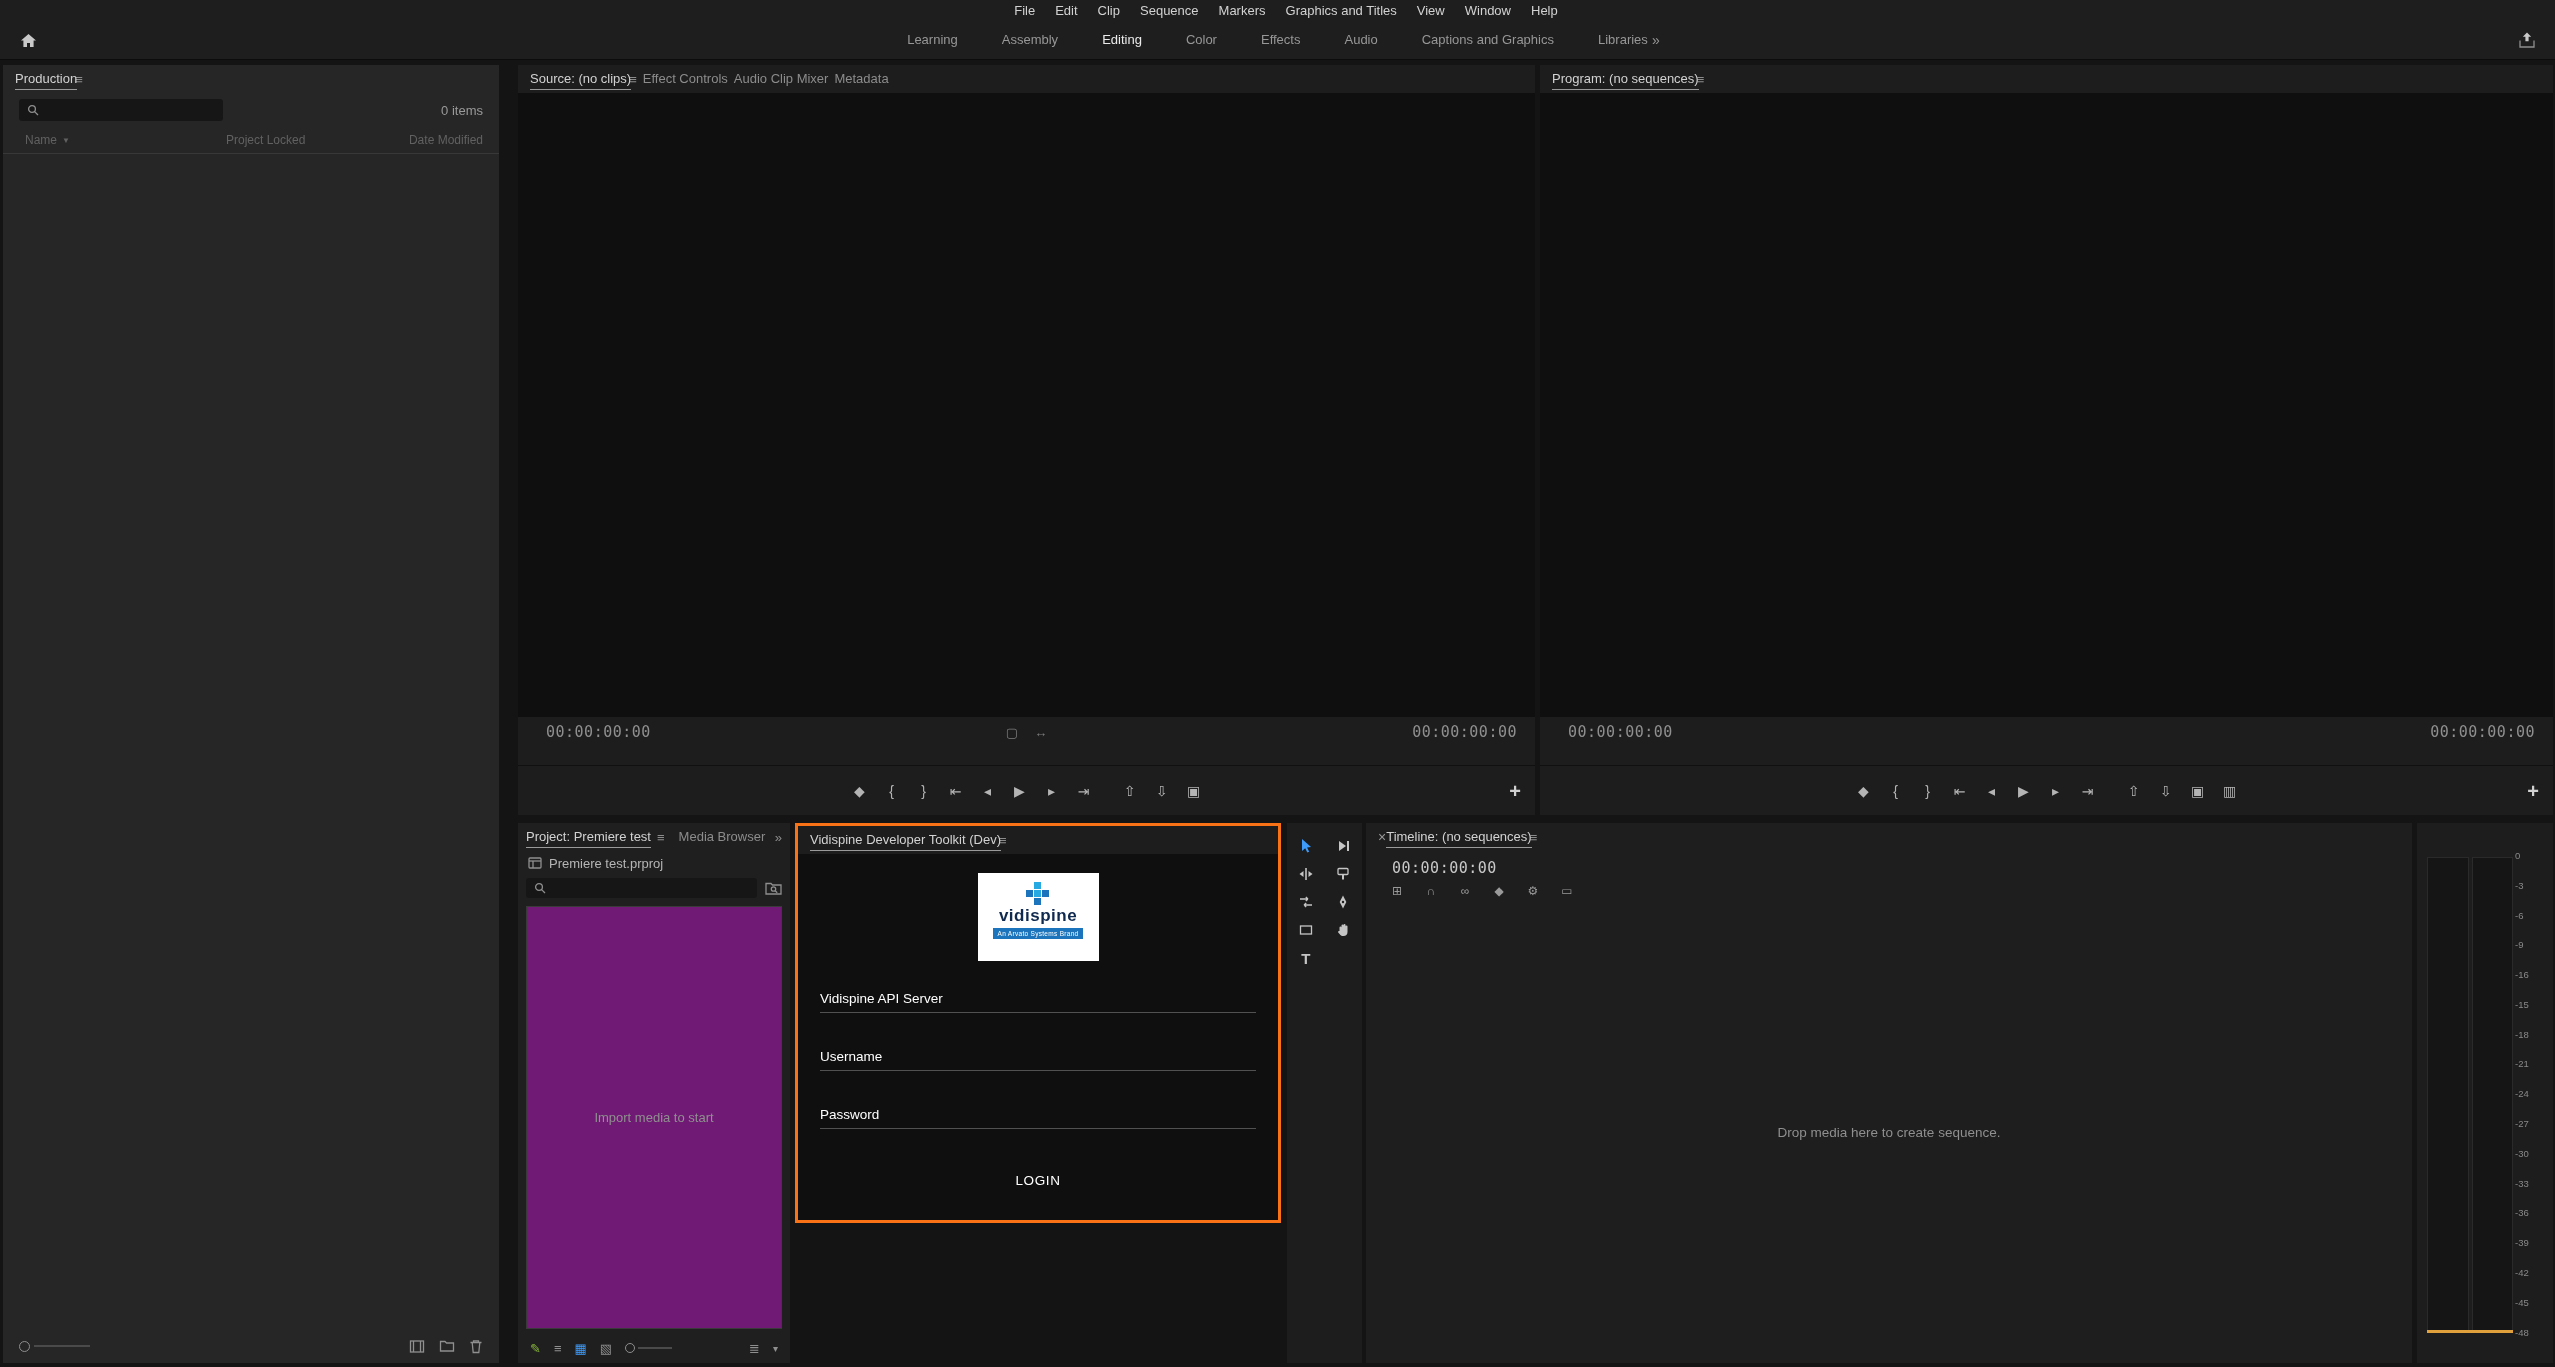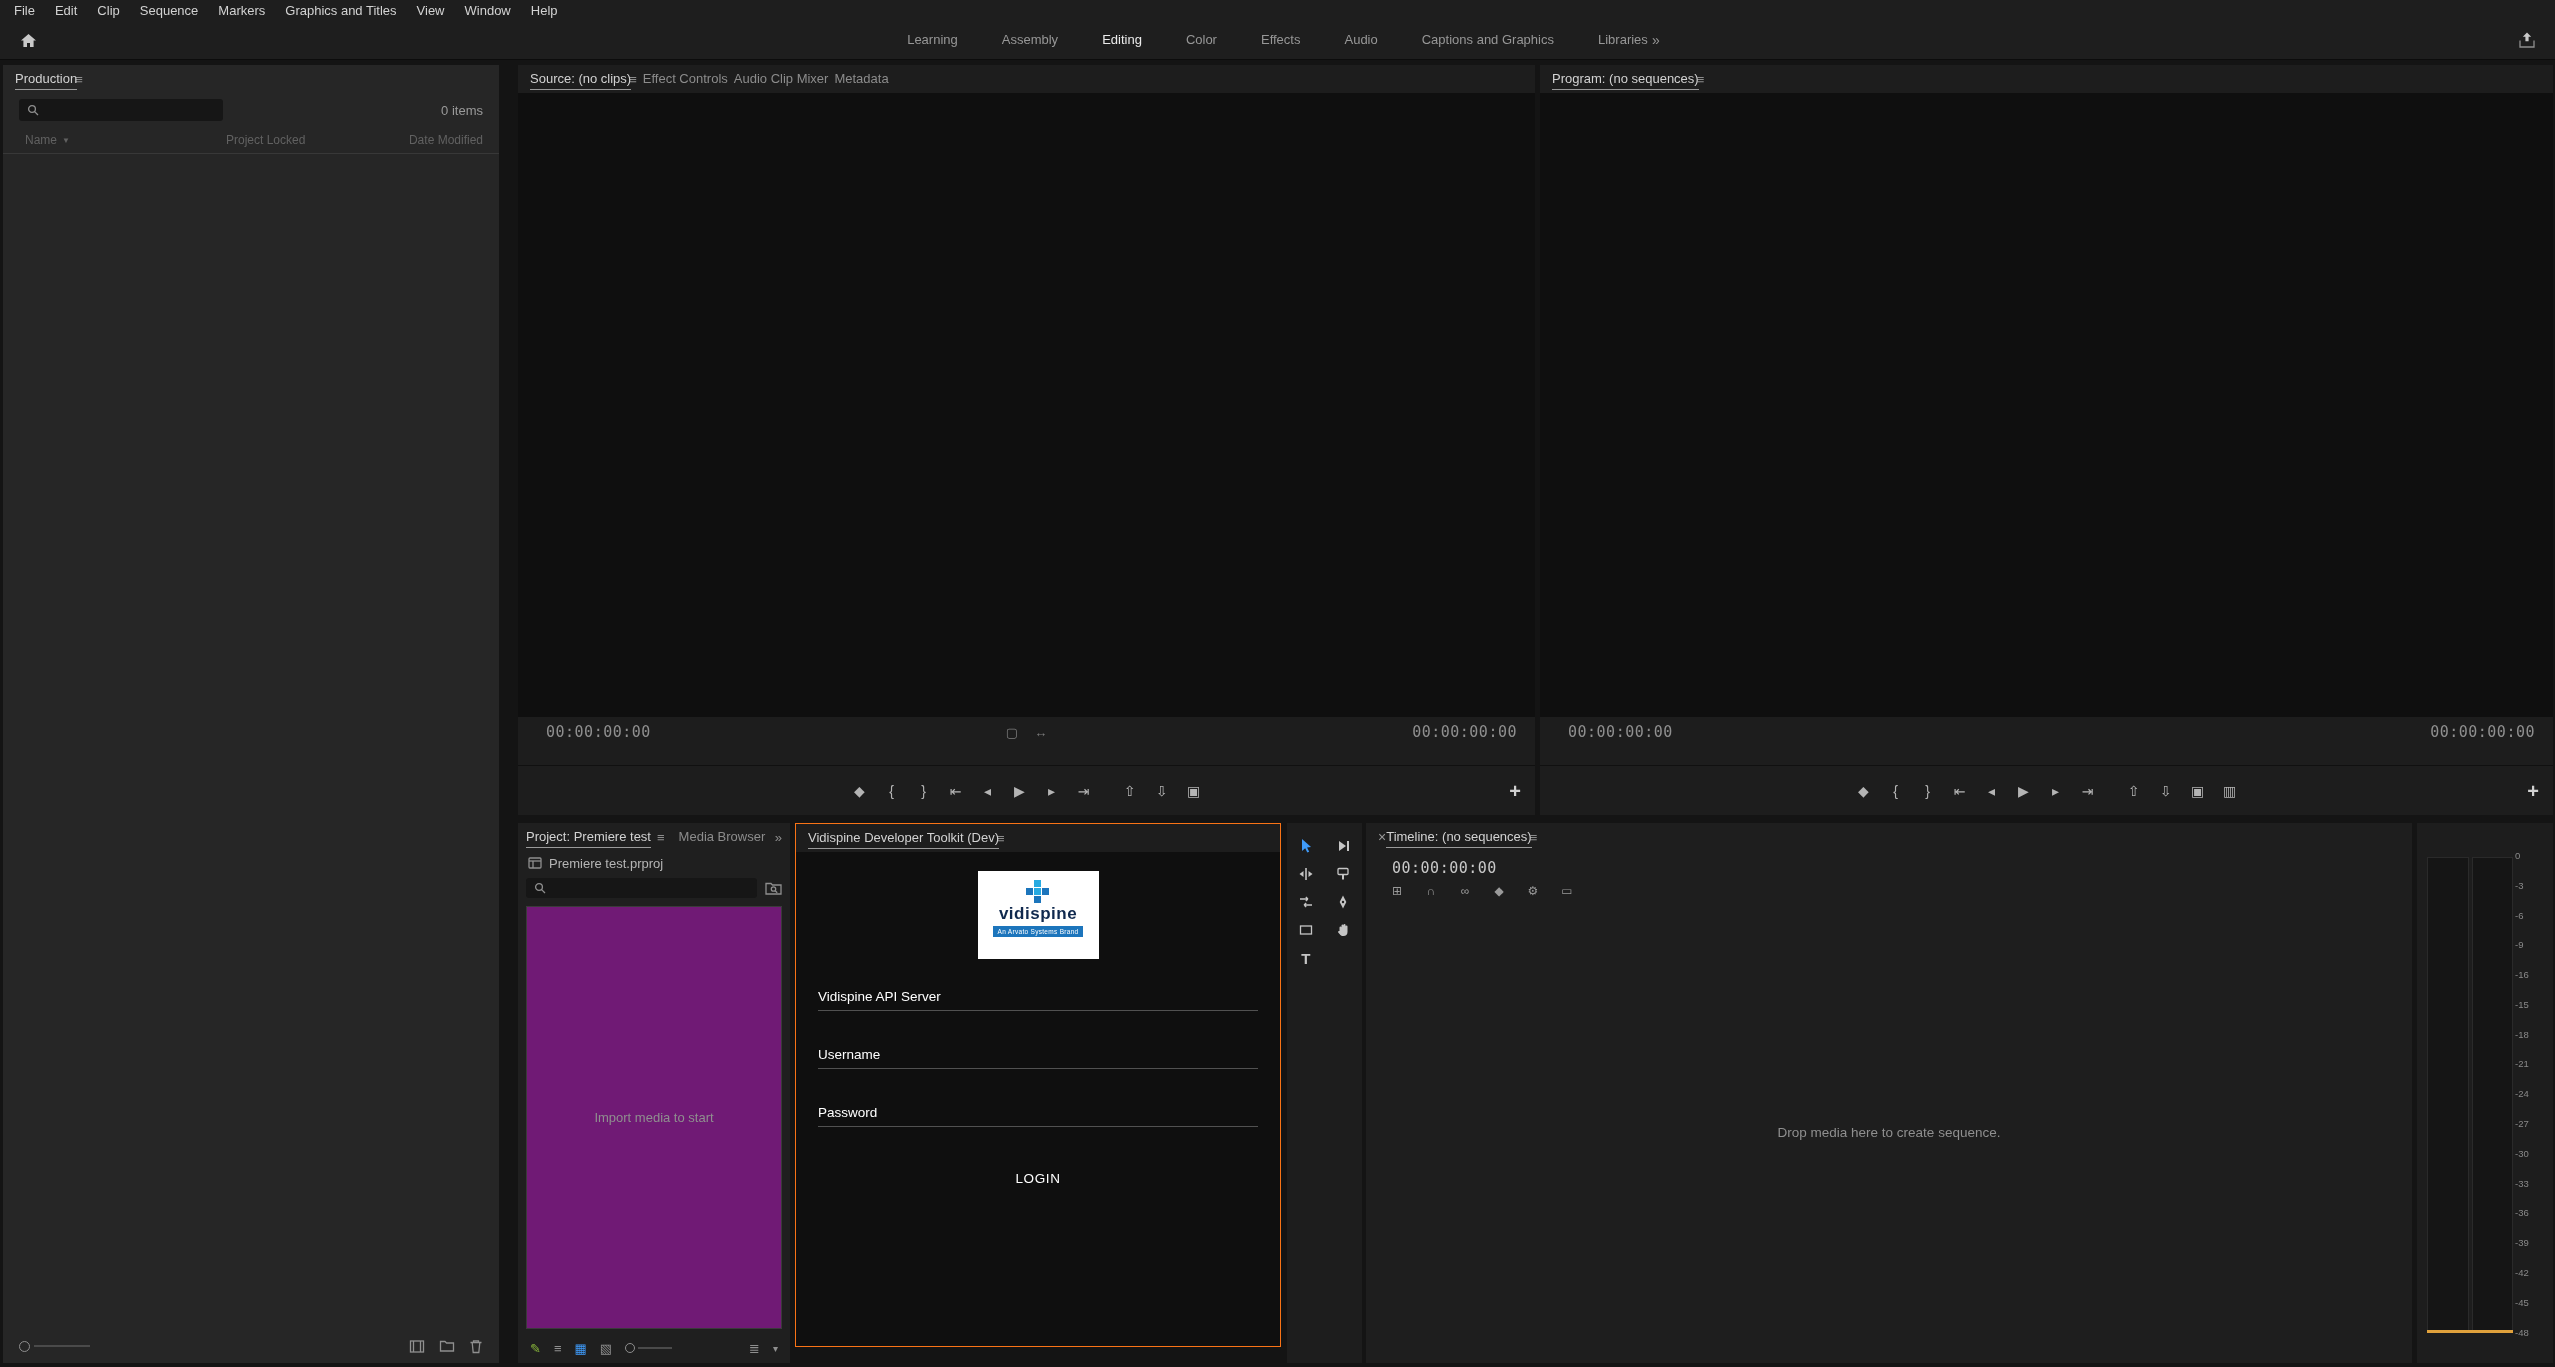--- a/index.html
+++ b/index.html
@@ -1,20 +1,20 @@
 <!DOCTYPE html>
 <html><head>
 <meta charset="utf-8">
 <style>
   html,body{margin:0;padding:0;background:#0d0d0d;}
   .app{position:relative;width:2555px;height:1367px;background:#141414;overflow:hidden;
        font-family:"Liberation Sans","DejaVu Sans",sans-serif;color:#9b9b9b;-webkit-font-smoothing:antialiased;}
 
   
-  .menubar{position:absolute;left:0;top:0;right:0;height:20px;background:#1e1e1e;display:flex;align-items:center;padding-left:4px;z-index:5;}
+  .menubar{position:absolute;left:0;top:0;right:0;height:20px;background:#1e1e1e;display:flex;align-items:center;padding-left:17px;z-index:5;justify-content:center;}
   .menu-item{padding:0 10px;font-size:13px;color:#d2d2d2;white-space:nowrap;}
   .wsbar{position:absolute;left:0;top:20px;right:0;height:39px;background:#1e1e1e;border-bottom:1px solid #0c0c0c;z-index:5;}
   .homebtn{position:absolute;left:16px;top:8px;width:24px;height:24px;display:flex;align-items:center;justify-content:center;}
   .ws-tabs{position:absolute;left:50%;top:0;height:100%;transform:translateX(-50%);display:flex;align-items:center;gap:44px;}
   .ws-tab{font-size:13px;color:#979797;white-space:nowrap;}
   .ws-tab.active{color:#eaeaea;}
   .ws-overflow{position:absolute;left:1652px;top:50%;transform:translateY(-50%);font-size:14px;color:#979797;}
   .sharebtn{position:absolute;right:16px;top:8px;width:24px;height:24px;display:flex;align-items:center;justify-content:center;}
 
   
@@ -72,21 +72,21 @@
   .pt-writable{color:#8ab83c;}
   .pt-gray{color:#8f8f8f;}
   .pt-active{color:#3f9bfa;}
   .pt-zoom{display:flex;align-items:center;gap:3px;}
   .pt-knob{width:8px;height:8px;border:1px solid #8e8e8e;border-radius:50%;}
   .pt-track{width:34px;height:2px;background:#4a4a4a;}
   .pt-sort{margin-left:auto;color:#8f8f8f;}
   .pt-caret{color:#8f8f8f;font-size:10px;}
 
   
-  #vidispine{left:795px;top:823px;width:486px;height:524px;background:#0f0f0f;border:1px solid #f97316;display:flex;flex-direction:column;}
+  #vidispine{left:795px;top:823px;width:486px;height:400px;background:#0f0f0f;border:3px solid #f97316;display:flex;flex-direction:column;}
   #vidispine .tabstrip{background:#1d1d1d;}
   .vd-content{flex:1;display:flex;flex-direction:column;}
   .vd-logo{width:121px;height:88px;background:#ffffff;margin:19px auto 0;display:flex;flex-direction:column;align-items:center;padding-top:9px;box-sizing:border-box;}
   .vd-pixels{position:relative;width:30px;height:23px;margin-bottom:2px;}
   .vd-pixels i{position:absolute;width:7px;height:7px;background:#1c75bc;}
   .vd-pixels i.lt{background:#27aae1;}
   .vd-word{font-size:17px;font-weight:bold;color:#10294e;letter-spacing:.5px;line-height:1;}
   .vd-tag{margin-top:4px;background:#1c75bc;color:#fff;font-size:6.5px;padding:2px 5px;white-space:nowrap;letter-spacing:.3px;}
   .vd-field{margin:0 22px;padding-bottom:6px;border-bottom:1px solid #515151;font-size:13.5px;color:#ffffff;}
   .vd-field.first{margin-top:30px;}

